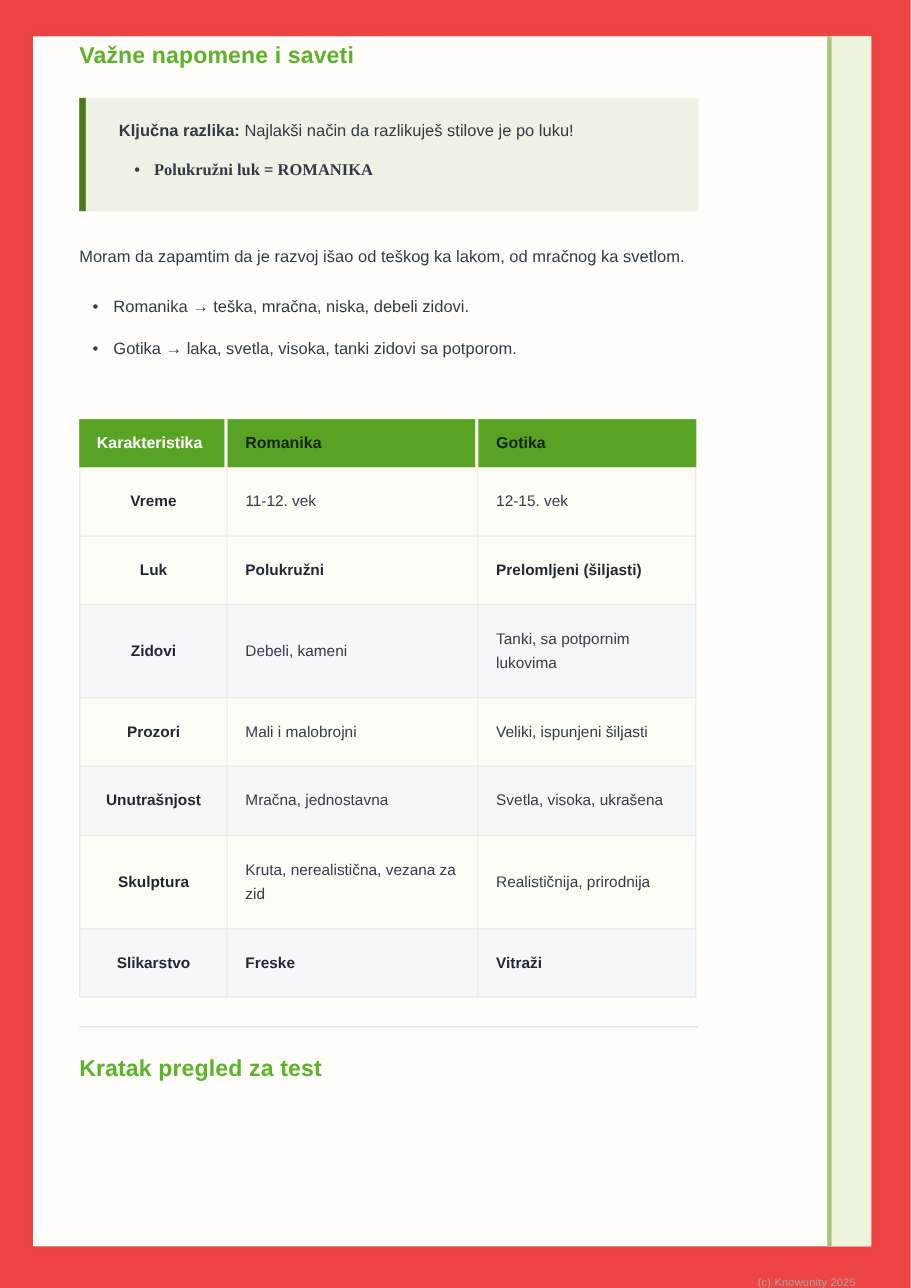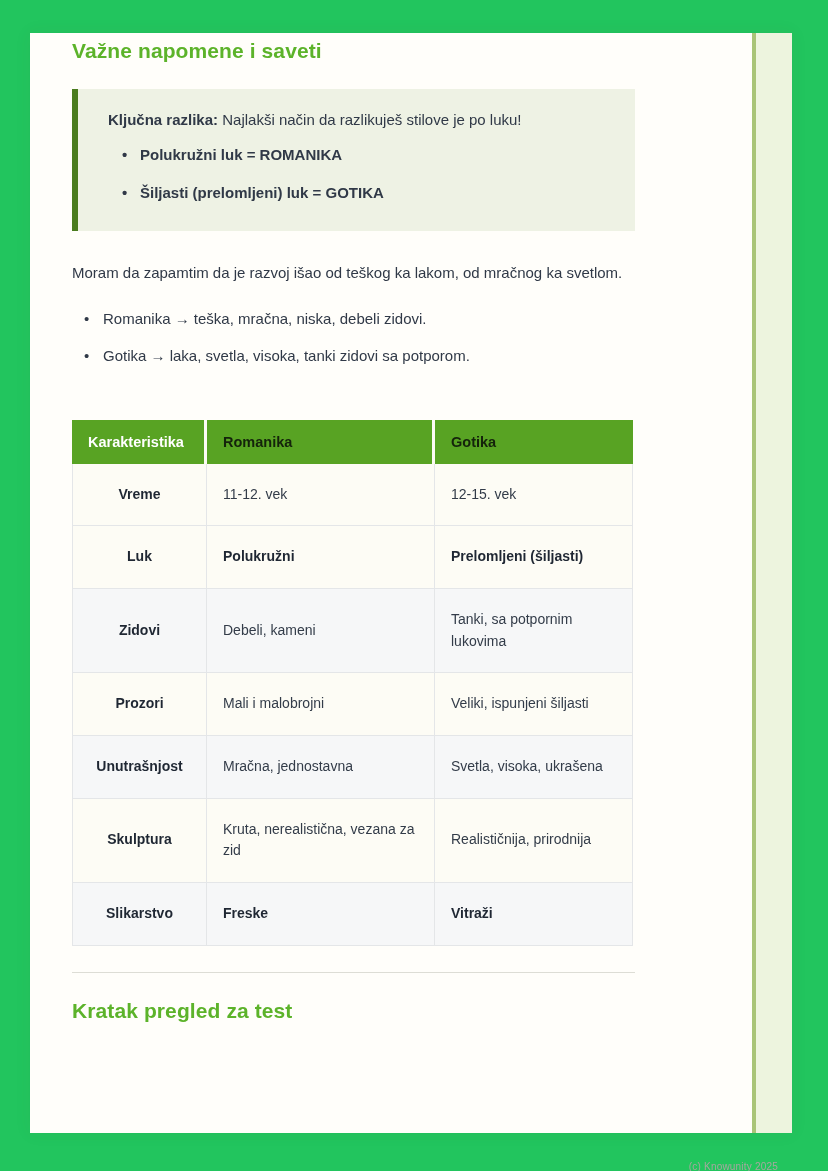--- a/index.html
+++ b/index.html
@@ -1,17 +1,17 @@
 <!DOCTYPE html>
 <html style="--accent: #5cb32a; --header_bg: #58a323; --header_text_dark: #14230b; --callout_border: #4a7c1e; --callout_bg: #eef2e4; --page_bg: #fffefa; --strip_bg: #edf4de; --strip_line: #a9c477; --row_odd: #fdfcf5; --row_even: #f6f7f8; --grid: #e4e6e8; --text: #303947; --muted: #a6a79f;"><head>
 <meta charset="utf-8">
 <style>
   * { margin: 0; padding: 0; box-sizing: border-box; }
   html, body { width: 828px; background: #ffffff; font-family: "Liberation Sans", sans-serif; }
-  .canvas { position: relative; width: 828px; height: 1171px; background: #22c55e; overflow: hidden; }
+  .canvas { position: relative; width: 828px; height: 1171px; background: #ef4444; overflow: hidden; }
 
   .page {
     position: absolute; left: 30px; top: 33px; width: 762px; height: 1100px;
     background: var(--page_bg, #fffefa);
     box-shadow: 0 0 16px rgba(90,90,60,.07);
   }
   .edge-strip {
     position: absolute; top: 0; right: 0; width: 40px; height: 100%;
     background: var(--strip_bg, #edf4de);
     border-left: 4px solid var(--strip_line, #a9c477);
@@ -26,21 +26,21 @@
 
   .callout {
     background: var(--callout_bg, #eef2e4);
     border-left: 6px solid var(--callout_border, #4a7c1e);
     padding: 20px 24px 26px 30px;
     margin-bottom: 28px;
     font-size: 15px; line-height: 1.5;
   }
   .callout .lead { margin-bottom: 12px; }
   .callout .lead b { font-weight: 700; }
-  .callout ul { list-style: none; margin-left: 14px; }
+  .callout ul { list-style: none; margin-left: 14px; font-family: Liberation Serif, serif; }
   .callout ul li { font-weight: 700; margin-bottom: 16px; position: relative; padding-left: 18px; }
   .callout ul li:last-child { margin-bottom: 0; }
   .callout ul li::before { content: "•"; position: absolute; left: 0; font-weight: 700; }
 
   .para { font-size: 15px; line-height: 1.8; text-align: justify; margin-bottom: 22px; }
 
   ul.plain { list-style: none; margin-left: 12px; margin-bottom: 22px; font-size: 15px; }
   ul.plain li { position: relative; padding-left: 19px; margin-bottom: 15px; line-height: 1.5; }
   ul.plain li::before { content: "•"; position: absolute; left: 0; }
 
@@ -86,21 +86,20 @@
     <div class="edge-strip"></div>
 
     <div class="content">
 
       <h1 class="sec">Važne napomene i saveti</h1>
 
       <div class="callout">
         <p class="lead"><b>Ključna razlika:</b> <span>Najlakši način da razlikuješ stilove je po luku!</span></p>
         <ul>
           <li>Polukružni luk = ROMANIKA</li>
-          <li>Šiljasti (prelomljeni) luk = GOTIKA</li>
         </ul>
       </div>
 
       <p class="para">Moram da zapamtim da je razvoj išao od teškog ka lakom, od mračnog ka svetlom.</p>
 
       <ul class="plain">
         <li>Romanika → teška, mračna, niska, debeli zidovi.</li>
         <li>Gotika → laka, svetla, visoka, tanki zidovi sa potporom.</li>
       </ul>
 

